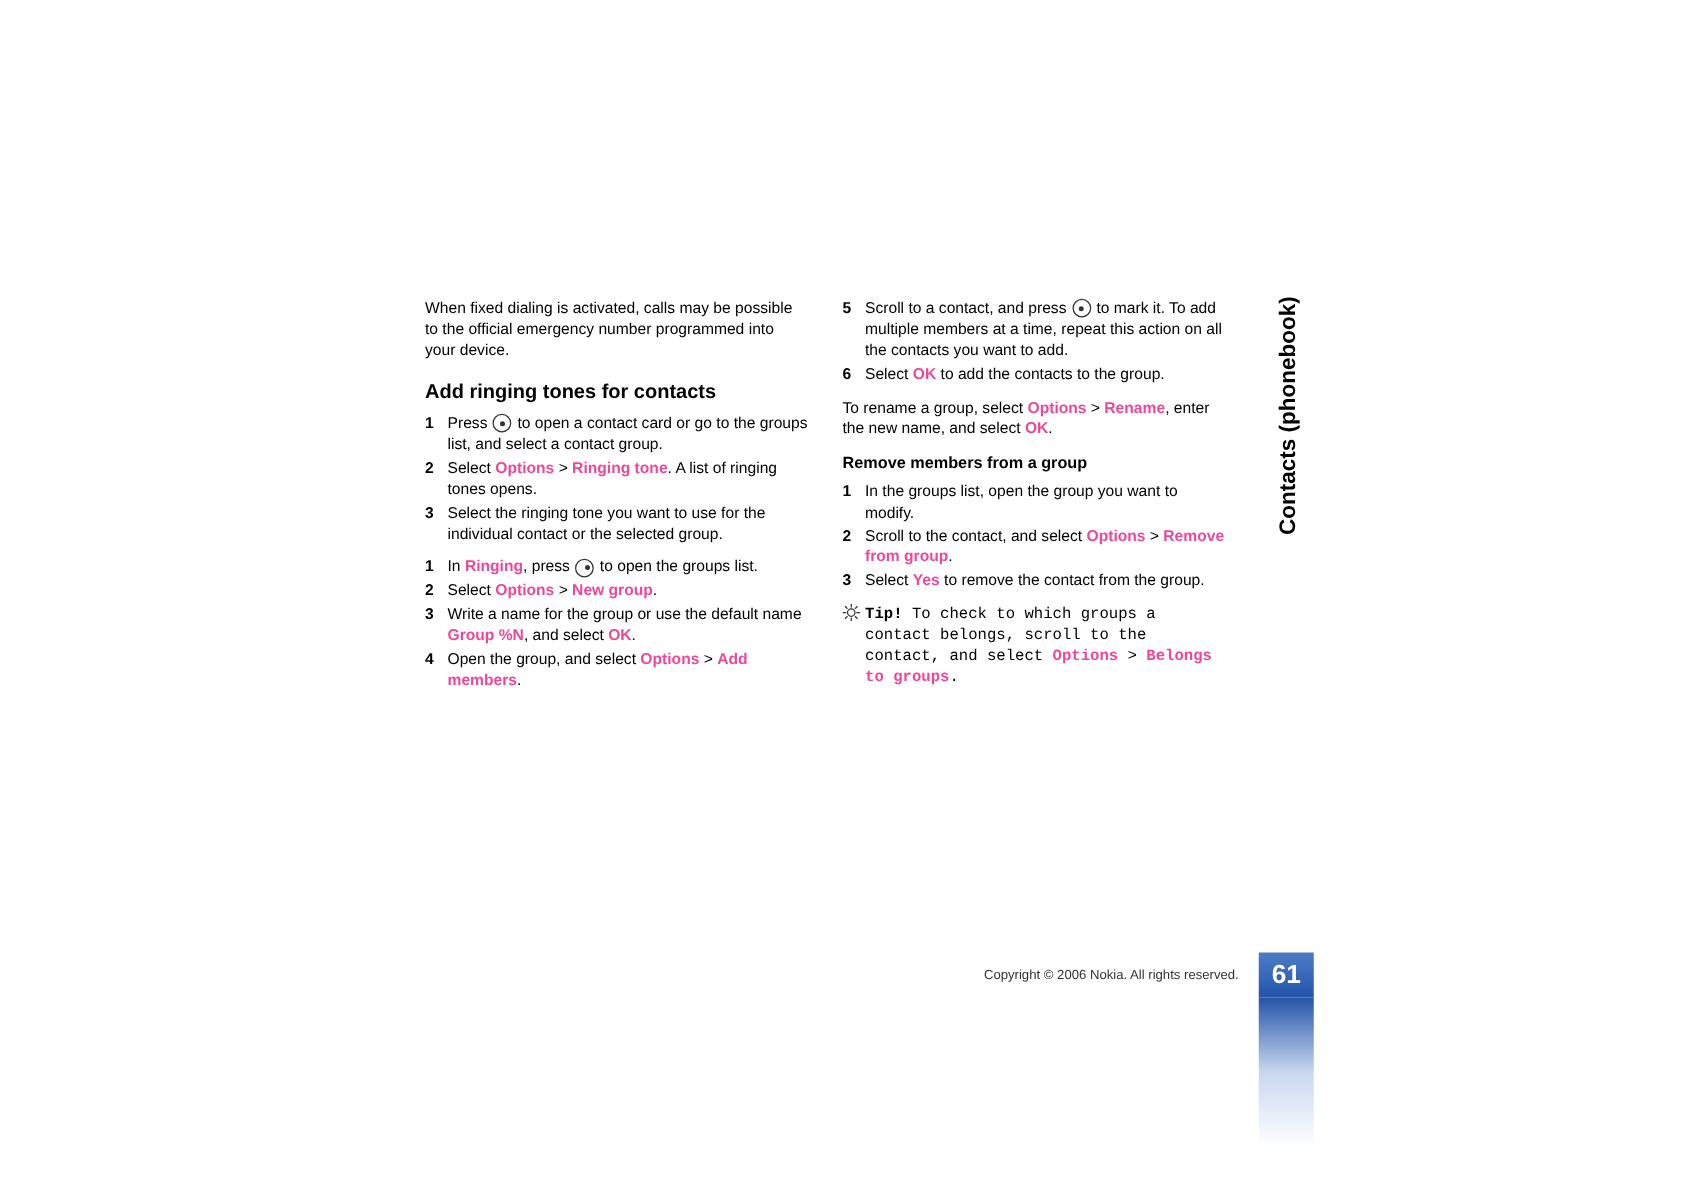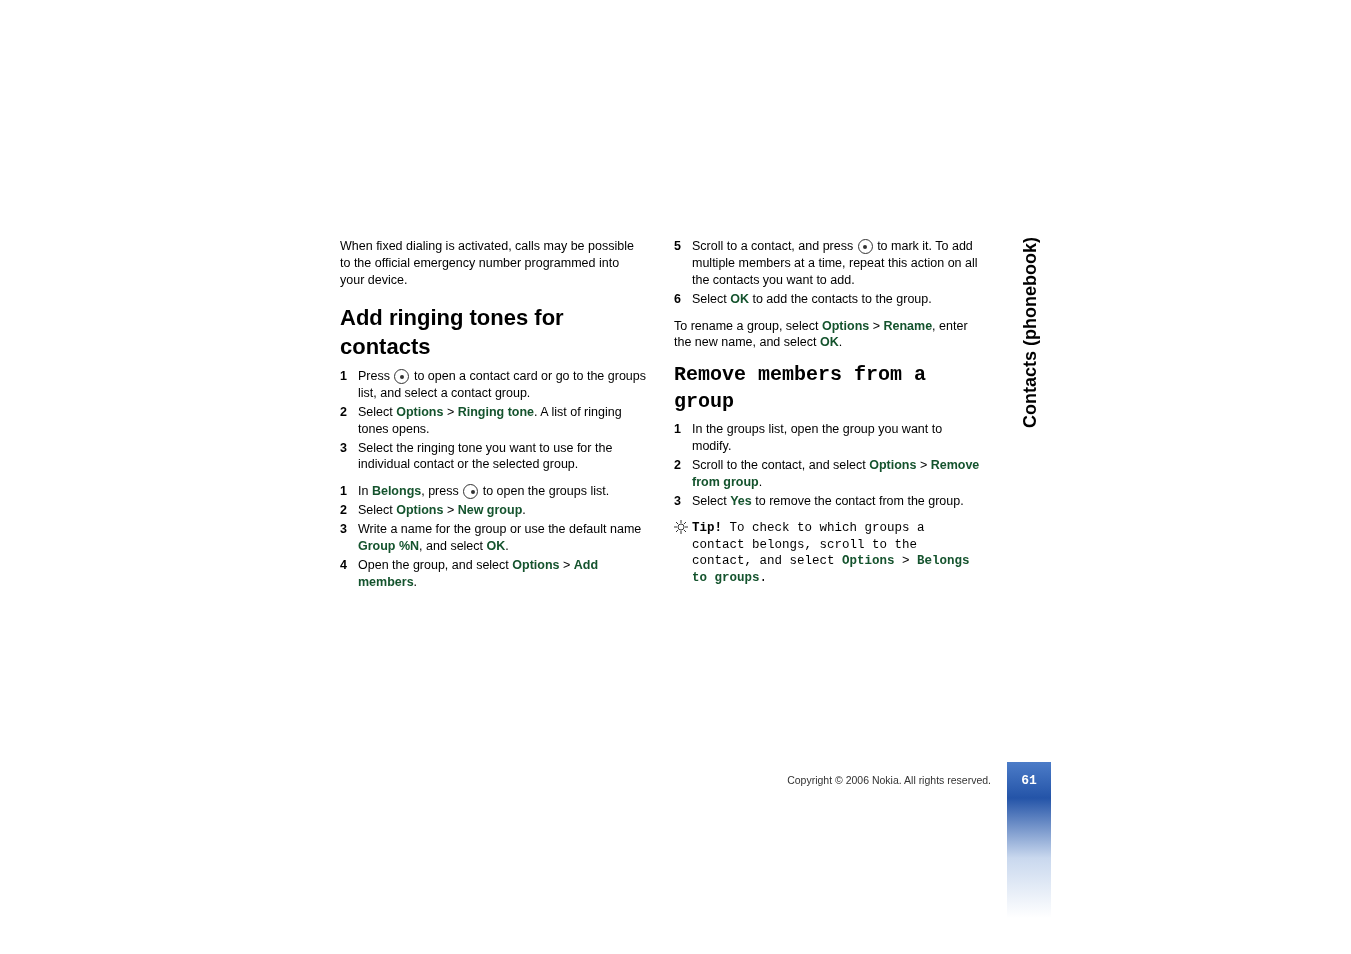--- a/index.html
+++ b/index.html
@@ -26,27 +26,27 @@
   .col {
     flex: 1;
     font-size: 12.5px;
     line-height: 1.35;
   }
   .col p {
     margin: 0 0 10px 0;
   }
   h2.section {
     font-family: "Trebuchet MS", Arial, sans-serif;
-    font-size: 22px;
+    font-size: 16px;
     font-weight: bold;
     margin: 14px 0 6px 0;
   }
   h3.section {
-    font-family: Liberation Mono, monospace;
-    font-size: 20px;
+    font-family: Liberation Sans, sans-serif;
+    font-size: 13px;
     font-weight: bold;
     margin: 10px 0 6px 0;
   }
   ol.numlist {
     list-style: none;
     padding: 0;
     margin: 0 0 10px 0;
   }
   ol.numlist li {
     display: flex;
@@ -54,21 +54,21 @@
   }
   ol.numlist li .num {
     font-weight: bold;
     width: 18px;
     flex-shrink: 0;
   }
   ol.numlist li .txt {
     flex: 1;
   }
   .blue {
-    color: #14532d;
+    color: #ec4899;
     font-weight: bold;
   }
   .key-icon {
     display: inline-block;
     width: 13px;
     height: 13px;
     border: 1px solid #333;
     border-radius: 50%;
     vertical-align: middle;
     position: relative;
@@ -121,22 +121,22 @@
   }
   .copyright {
     font-size: 10.5px;
     color: #333;
   }
   .page-num-box {
     width: 44px;
     height: 36px;
     background: linear-gradient(to bottom, #4c7cc8, #2454a8);
     color: #fff;
-    font-family: Liberation Mono, monospace;
-    font-size: 13px;
+    font-family: Liberation Sans, sans-serif;
+    font-size: 21px;
     font-weight: bold;
     display: flex;
     align-items: center;
     justify-content: center;
   }
   .gradient-bar {
     position: absolute;
     right: 300px;
     top: 798px;
     width: 44px;
@@ -175,21 +175,21 @@
           <span class="txt">Select the ringing tone you want to use for the individual contact or the selected group.</span>
         </li>
       </ol>
 
 
 
       <ol class="numlist">
         <li>
           <span class="num">1</span>
           <span class="txt">
-            <span>In </span><span class="blue">Belongs</span><span>, press </span><span class="key-icon right"></span><span> to open the groups list.</span>
+            <span>In </span><span class="blue">Ringing</span><span>, press </span><span class="key-icon right"></span><span> to open the groups list.</span>
           </span>
         </li>
         <li>
           <span class="num">2</span>
           <span class="txt">
             <span>Select </span><span class="blue">Options</span><span> &gt; </span><span class="blue">New group</span><span>.</span>
           </span>
         </li>
         <li>
           <span class="num">3</span>

